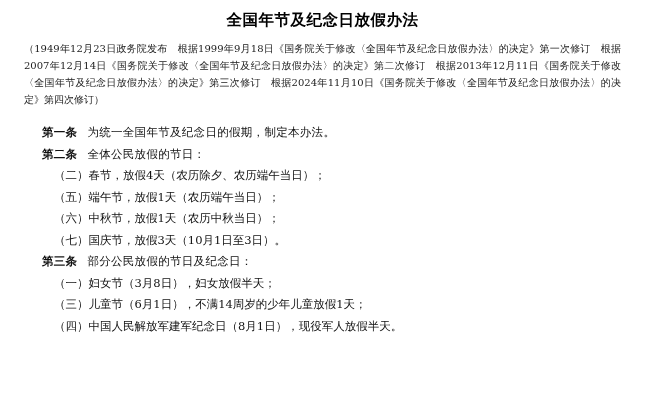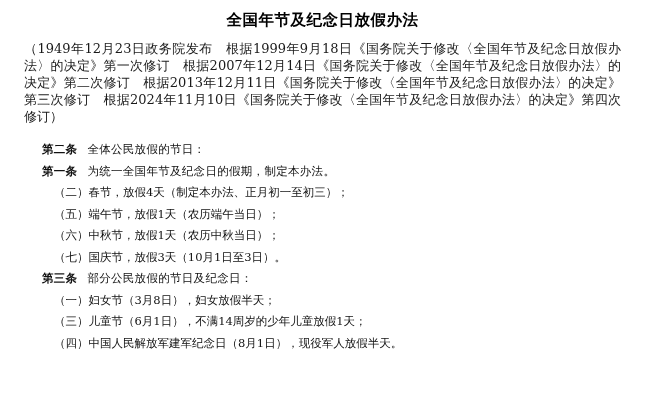--- a/index.html
+++ b/index.html
@@ -23,21 +23,21 @@
   }
   .doc-title {
     text-align: center;
     font-size: 15.5px;
     font-weight: bold;
     letter-spacing: 0.5px;
     margin: 2px 0 9px 0;
     color: #000000;
   }
   .preamble {
-    font-size: 13px;
+    font-size: 10px;
     line-height: 17px;
     text-align: justify;
     text-justify: inter-ideograph;
     color: #1a1a1a;
     margin-bottom: 14px;
     padding: 0 2px;
   }
   .body-block {
     padding-left: 20px;
     padding-right: 8px;
@@ -68,27 +68,27 @@
 
 <div class="page">
 
   <div class="doc-title">全国年节及纪念日放假办法</div>
 
   <div class="preamble">（1949年12月23日政务院发布　根据1999年9月18日《国务院关于修改〈全国年节及纪念日放假办法〉的决定》第一次修订　根据2007年12月14日《国务院关于修改〈全国年节及纪念日放假办法〉的决定》第二次修订　根据2013年12月11日《国务院关于修改〈全国年节及纪念日放假办法〉的决定》第三次修订　根据2024年11月10日《国务院关于修改〈全国年节及纪念日放假办法〉的决定》第四次修订）</div>
 
   <div class="body-block">
 
     <div class="art-line art-head">
-      <span class="label">第二条</span><span class="text">全体公民放假的节日：</span>
+      <span class="label">第一条</span><span class="text">为统一全国年节及纪念日的假期，制定本办法。</span>
     </div>
 
     <div class="art-line art-head">
-      <span class="label">第一条</span><span class="text">为统一全国年节及纪念日的假期，制定本办法。</span>
+      <span class="label">第二条</span><span class="text">全体公民放假的节日：</span>
     </div>
-    <div class="art-line item">（二）春节，放假4天（制定本办法、正月初一至初三）；</div>
+    <div class="art-line item">（二）春节，放假4天（农历除夕、农历端午当日）；</div>
     <div class="art-line item">（五）端午节，放假1天（农历端午当日）；</div>
     <div class="art-line item">（六）中秋节，放假1天（农历中秋当日）；</div>
     <div class="art-line item">（七）国庆节，放假3天（10月1日至3日）。</div>
 
     <div class="art-line art-head">
       <span class="label">第三条</span><span class="text">部分公民放假的节日及纪念日：</span>
     </div>
     <div class="art-line item">（一）妇女节（3月8日），妇女放假半天；</div>
     <div class="art-line item">（三）儿童节（6月1日），不满14周岁的少年儿童放假1天；</div>
     <div class="art-line item">（四）中国人民解放军建军纪念日（8月1日），现役军人放假半天。</div>

